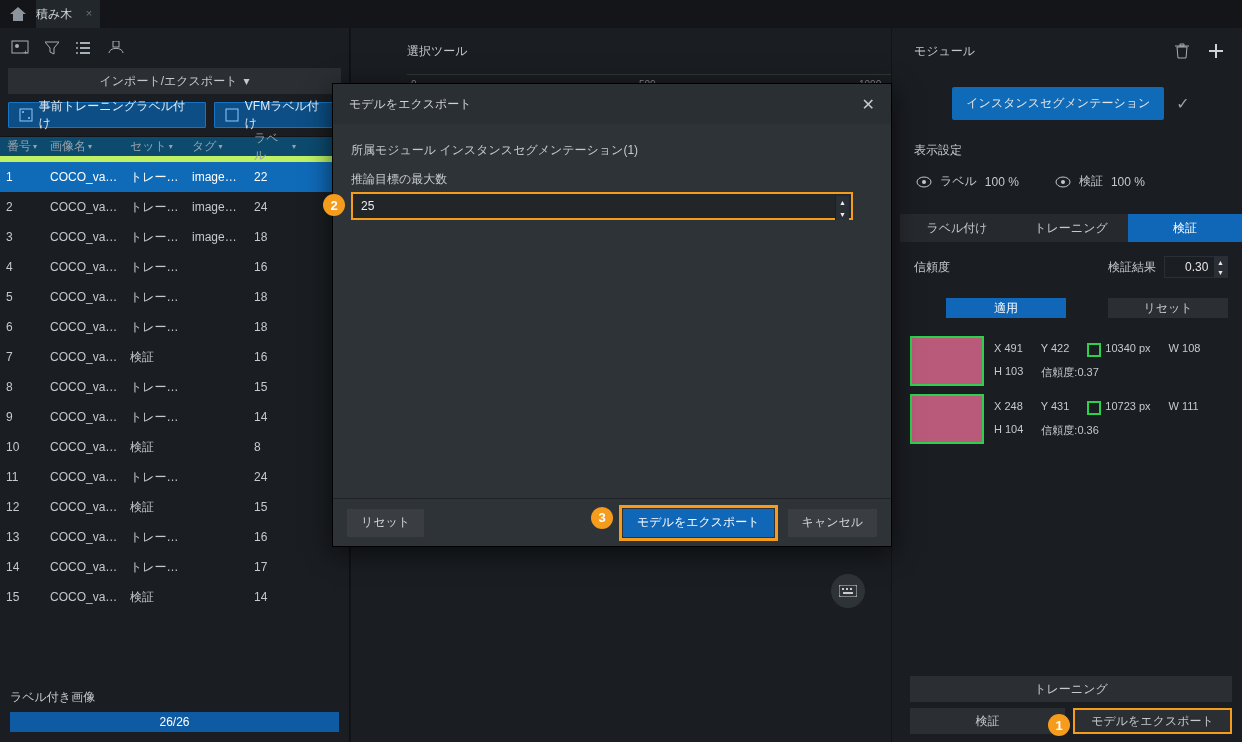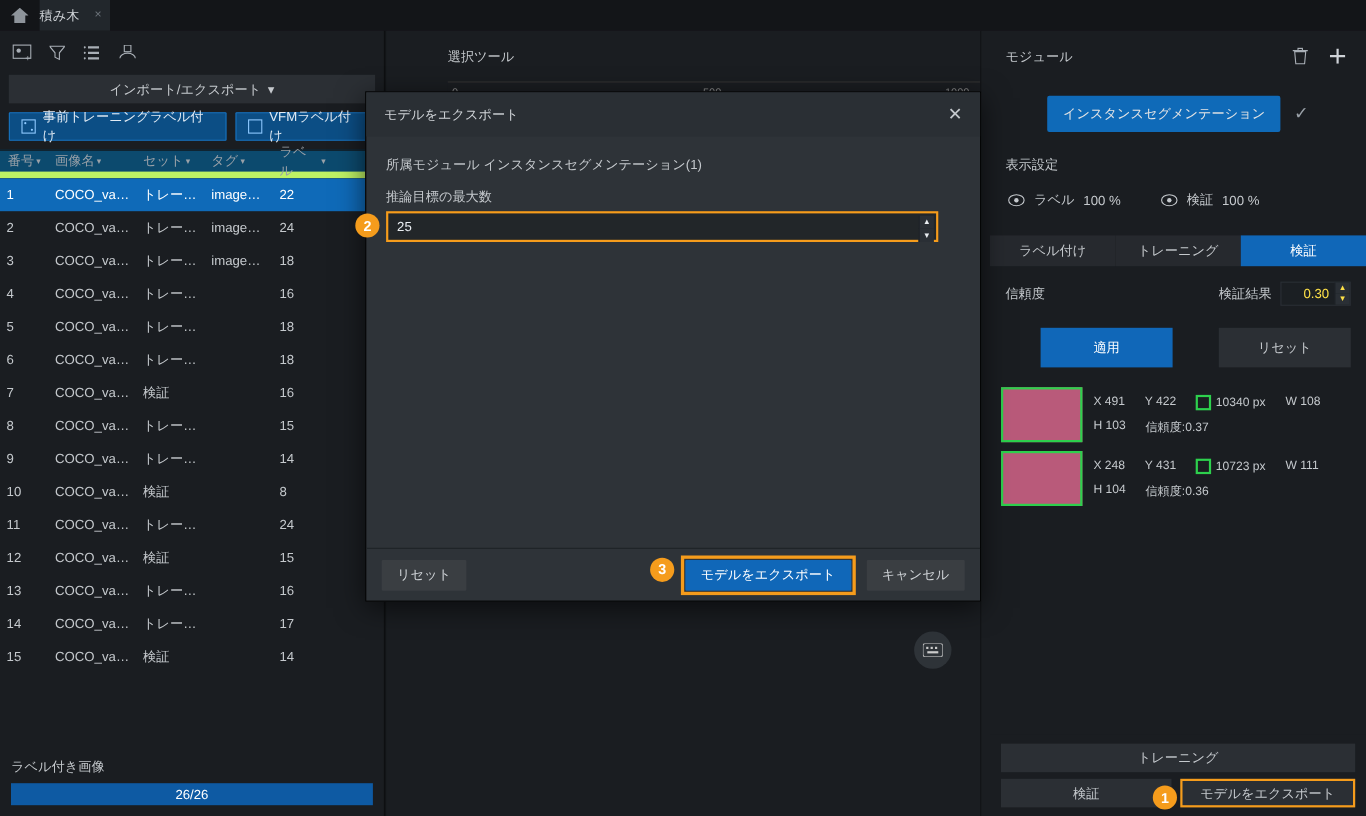--- a/index.html
+++ b/index.html
@@ -64,25 +64,25 @@
 .mod-badge { background:#0f6ab8; color:#e5e5e5; padding:8px 14px; border-radius:2px; }
 .check { color:#9aa1a8; font-size:16px; }
 .section-label { padding:10px 14px; color:#c5c9cd; }
 .eye-row { display:flex; align-items:center; padding:4px 16px; gap:36px; }
 .eye-item { display:flex; align-items:center; gap:8px; color:#c5c9cd; }
 .tabs3 { display:flex; margin-top:20px; }
 .tabs3 div { flex:1; height:28px; display:flex; align-items:center; justify-content:center; background:#26292e; color:#c5c9cd; }
 .tabs3 .act { background:#1067b8; color:#fff; }
 .param-row { padding:14px 14px; display:flex; align-items:center; color:#c5c9cd; }
 .param-row .r { margin-left:auto; display:flex; gap:8px; align-items:center; }
-.num-input { width:64px; height:22px; background:#1b1f23; border:1px solid #2a2f35; color:#fde047; padding:0 20px; display:flex; align-items:center; position:relative; }
+.num-input { width:64px; height:22px; background:#1b1f23; border:1px solid #2a2f35; color:#e5e5e5; padding:0 20px; display:flex; align-items:center; position:relative; }
 .spin { position:absolute; right:0; top:0; bottom:0; width:14px; display:flex; flex-direction:column; }
 .spin span { flex:1; display:flex; align-items:center; justify-content:center; font-size:7px; background:#2a2f35; border-left:1px solid #1b1f23;}
 .two-btn { display:flex; gap:10px; padding:6px 14px 14px; }
-.gbtn { flex:1; height:36px; display:flex; align-items:center; justify-content:center; background:#2b2f34; color:#c5c9cd;margin-left:32px; }
+.gbtn { flex:1; height:20px; display:flex; align-items:center; justify-content:center; background:#2b2f34; color:#c5c9cd;margin-left:32px; }
 .gbtn.pri { background:#1067b8; color:#fff; }
 
 .results { padding:0 10px; }
 .res-row { display:flex; gap:10px; height:58px; align-items:center; }
 .thumb { width:74px; height:50px; background:#b95a7a; border:2px solid #2dd04d; }
 .thumb.t2 { background:#b95a7a; }
 .res-vals { flex:1; display:flex; flex-wrap:wrap; gap:8px 18px; font-size:11px; color:#c5c9cd; }
 .chk { width:14px; height:14px; border:2px solid #2dd04d; display:inline-block; vertical-align:middle; margin-right:4px; }
 
 .bottom-bar { position:absolute; left:0; right:0; bottom:0; padding:8px 10px; background:#1a1d21; }

